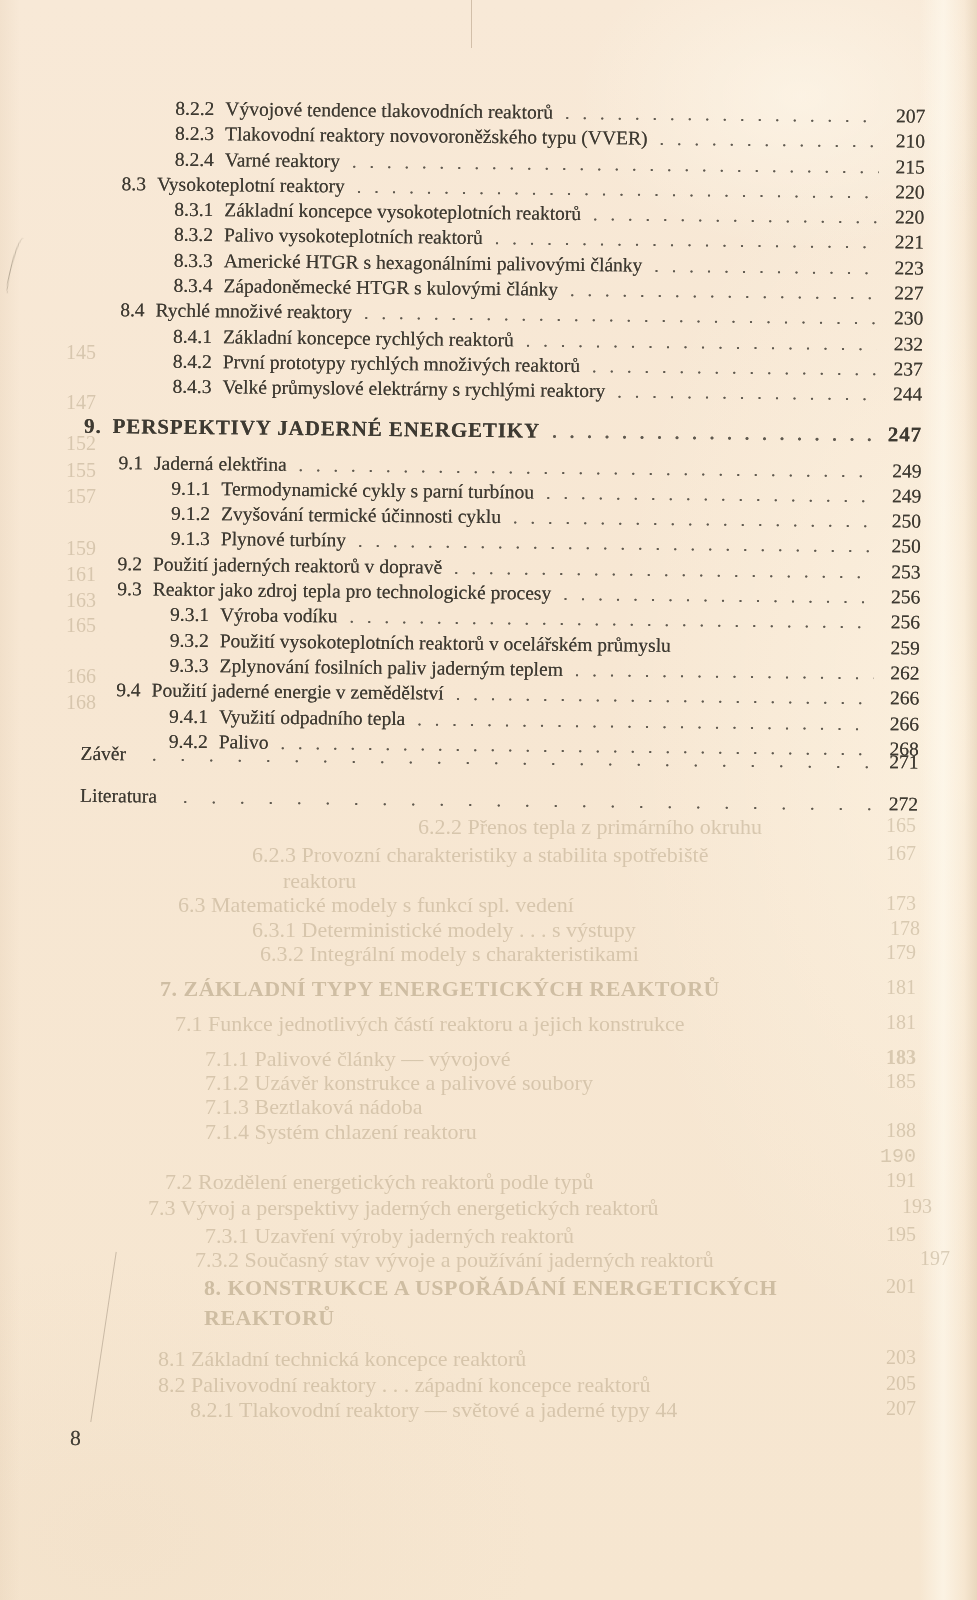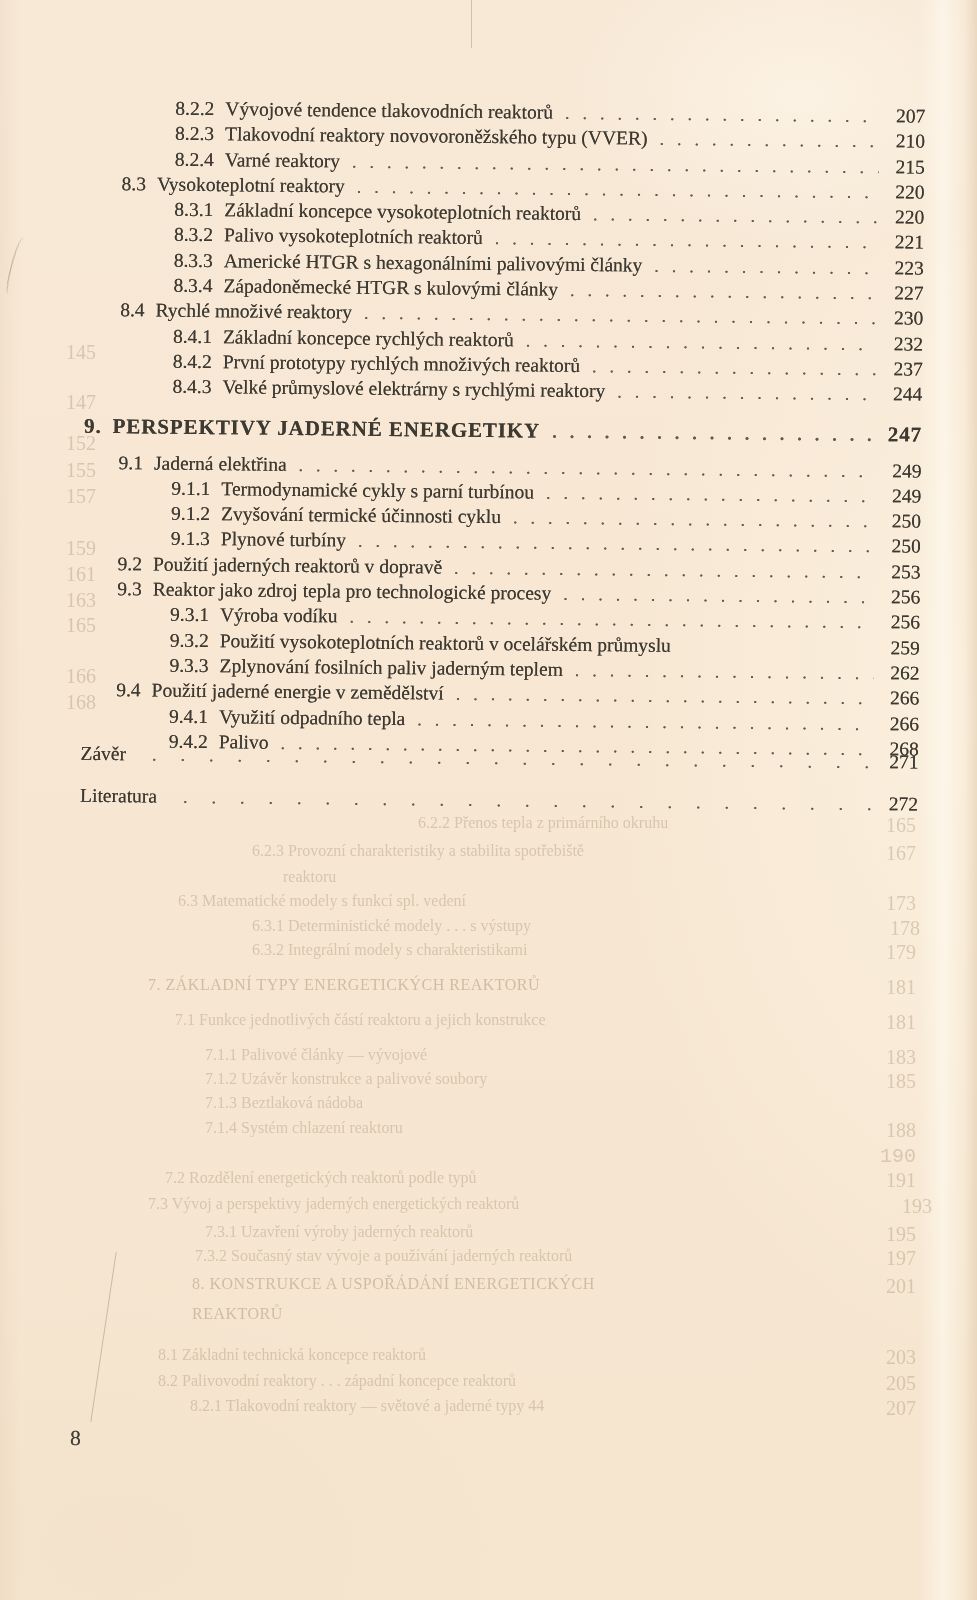--- a/index.html
+++ b/index.html
@@ -27,22 +27,22 @@
   .end{margin-top:5px;}
   .end2{margin-top:17px;}
   .num{margin-right:11px;flex:0 0 auto;margin-top:28px;}
   .num:empty{margin-right:0;}
   .title{flex:0 0 auto;}
   .dots{flex:1 1 0;min-width:0;overflow:hidden;letter-spacing:13px;padding-left:12px;opacity:.82;font-size:18px;}
   .end .dots,.end2 .dots{letter-spacing:24px;padding-left:26px;}
   .pg{flex:0 0 auto;min-width:46px;text-align:right;}
   
   .bleed{position:absolute;inset:0;color:#8f7b58;filter:blur(.7px);pointer-events:none;}
-  .bl{position:absolute;font-size:16px;white-space:nowrap;opacity:.30;}
-  .bl.b{font-weight:normal;opacity:.38;letter-spacing:.5px;}
+  .bl{position:absolute;font-size:22px;white-space:nowrap;opacity:.30;}
+  .bl.b{font-weight:bold;opacity:.38;letter-spacing:.5px;margin-left:12px;}
   .bn{position:absolute;font-size:20px;opacity:.30;width:48px;text-align:right;}
   
   .edge-right{position:absolute;right:0;top:0;bottom:0;width:58px;
     background:linear-gradient(90deg,rgba(255,251,240,0) 0%,rgba(255,251,240,.6) 42%,rgba(247,232,209,.25) 78%,rgba(221,199,170,.5) 100%);}
   .edge-left{position:absolute;left:0;top:0;bottom:0;width:20px;
     background:linear-gradient(90deg,rgba(226,204,178,.28),rgba(226,204,178,0));}
   .crease-top{position:absolute;left:471px;top:0;width:1px;height:48px;background:rgba(172,150,124,.5);filter:blur(.4px);}
   .pencil-a{position:absolute;left:11px;top:237px;width:9px;height:58px;
     border-left:1.6px solid rgba(128,116,98,.55);border-radius:60% 0 0 35%;transform:rotate(13deg);filter:blur(.3px);}
   .pencil-b{position:absolute;left:103px;top:1251px;width:1.4px;height:172px;
@@ -58,21 +58,21 @@
 <div class="crease-top"></div>
 <div class="pencil-a"></div>
 <div class="pencil-b"></div>
 
 <div class="bleed">
     <div class="bl" style="left: 418px; top: 814px;">6.2.2 Přenos tepla z primárního okruhu</div>
     <div class="bl" style="left: 252px; top: 842px;">6.2.3 Provozní charakteristiky a stabilita  spotřebiště</div>
     <div class="bl" style="left: 283px; top: 868px;">reaktoru</div>
     <div class="bl" style="left: 178px; top: 892px;">6.3 Matematické modely s funkcí spl. vedení</div>
     <div class="bl" style="left: 252px; top: 917px;">6.3.1 Deterministické modely . . . s výstupy</div>
-    <div class="bl" style="left: 252px; top: 941px;">6.3.2 Integrální modely s charakteristikami</div>
+    <div class="bl" style="left: 260px; top: 941px;">6.3.2 Integrální modely s charakteristikami</div>
     <div class="bl b" style="left: 148px; top: 976px;">7. ZÁKLADNÍ TYPY ENERGETICKÝCH REAKTORŮ</div>
     <div class="bl" style="left: 175px; top: 1011px;">7.1 Funkce jednotlivých částí reaktoru a jejich konstrukce</div>
     <div class="bl" style="left: 205px; top: 1046px;">7.1.1 Palivové články — vývojové</div>
     <div class="bl" style="left: 205px; top: 1070px;">7.1.2 Uzávěr konstrukce a palivové soubory</div>
     <div class="bl" style="left: 205px; top: 1094px;">7.1.3 Beztlaková nádoba</div>
     <div class="bl" style="left: 205px; top: 1119px;">7.1.4 Systém chlazení reaktoru</div>
     <div class="bl" style="left: 165px; top: 1169px;">7.2 Rozdělení energetických reaktorů podle typů</div>
     <div class="bl" style="left: 148px; top: 1195px;">7.3 Vývoj a perspektivy jaderných energetických reaktorů</div>
     <div class="bl" style="left: 205px; top: 1223px;">7.3.1 Uzavření výroby jaderných reaktorů</div>
     <div class="bl" style="left: 195px; top: 1247px;">7.3.2 Současný stav vývoje a používání jaderných reaktorů</div>
@@ -92,28 +92,28 @@
     <div class="bn" style="left: 48px; top: 614px;">165</div>
     <div class="bn" style="left: 48px; top: 665px;">166</div>
     <div class="bn" style="left: 48px; top: 691px;">168</div>
     <div class="bn" style="left: 868px; top: 814px;">165</div>
     <div class="bn" style="left: 868px; top: 842px;">167</div>
     <div class="bn" style="left: 868px; top: 892px;">173</div>
     <div class="bn" style="left: 872px; top: 917px;">178</div>
     <div class="bn" style="left: 868px; top: 941px;">179</div>
     <div class="bn" style="left: 868px; top: 976px;">181</div>
     <div class="bn" style="left: 868px; top: 1011px;">181</div>
-    <div class="bn" style="left: 868px; top: 1046px;">183</div>
+    <div class="bn" style="left: 868px; top: 1046px; font-weight: bold;">183</div>
     <div class="bn" style="left: 868px; top: 1070px;">185</div>
     <div class="bn" style="left: 868px; top: 1119px;">188</div>
     <div class="bn" style="left: 868px; top: 1145px; font-family: Liberation Mono, monospace;">190</div>
     <div class="bn" style="left: 868px; top: 1169px;">191</div>
     <div class="bn" style="left: 884px; top: 1195px;">193</div>
     <div class="bn" style="left: 868px; top: 1223px;">195</div>
-    <div class="bn" style="left: 868px; top: 1247px;">197</div>
+    <div class="bn" style="left: 902px; top: 1247px;">197</div>
     <div class="bn" style="left: 868px; top: 1275px;">201</div>
     <div class="bn" style="left: 868px; top: 1346px;">203</div>
     <div class="bn" style="left: 868px; top: 1372px;">205</div>
     <div class="bn" style="left: 868px; top: 1397px;">207</div>
   </div>
 
 <div class="toc">
     <div class="row lvl3">
     <span class="num">8.2.2</span>
     <span class="title">Vývojové tendence tlakovodních reaktorů</span>

